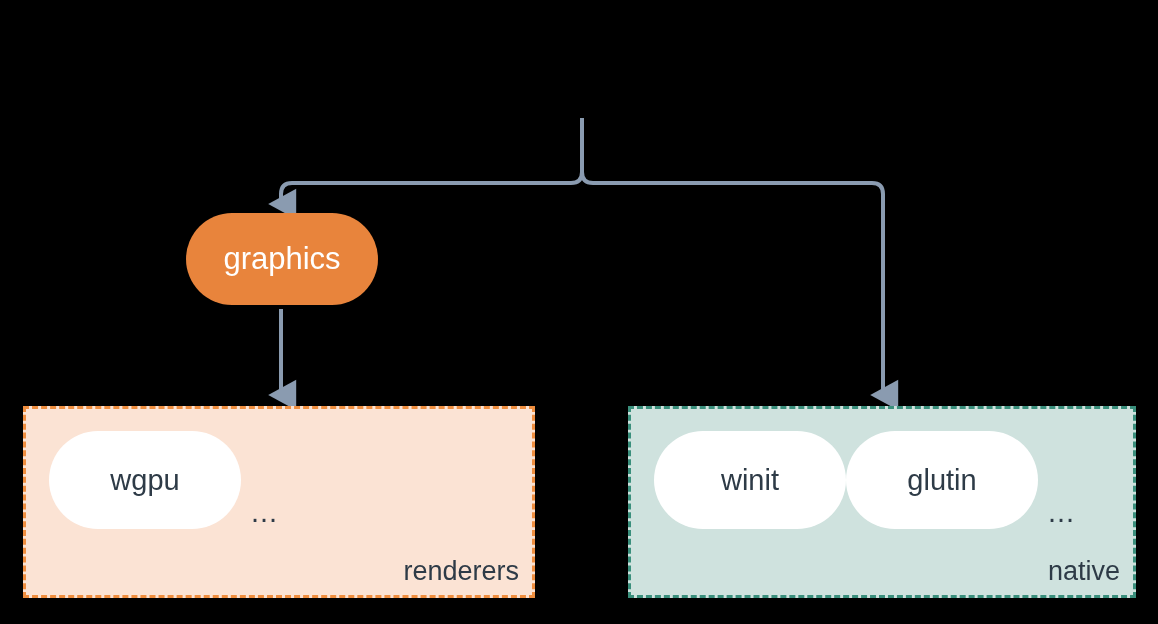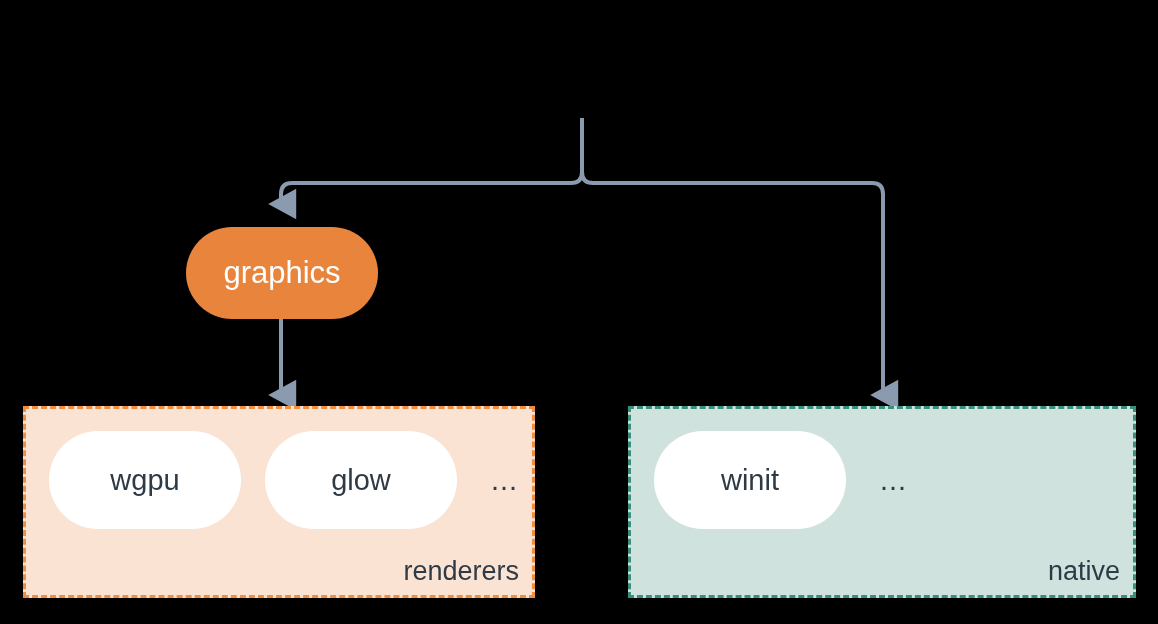--- a/index.html
+++ b/index.html
@@ -42,21 +42,21 @@
     left: 486px;
     top: 26px;
     width: 192px;
     height: 92px;
     background: #6257f5;
     border-radius: 46px;
     font-size: 31px;
   }
   .node-graphics {
     left: 186px;
-    top: 227px;
+    top: 213px;
     width: 192px;
     height: 92px;
     background: #e8843c;
     border-radius: 46px;
     font-size: 31px;
   }
 
   
   .group {
     position: absolute;
@@ -86,22 +86,21 @@
     bottom: 8px;
     font-size: 27px;
     color: #2e3b47;
     white-space: nowrap;
   }
   .pill-row {
     position: absolute;
     left: 23px;
     top: 22px;
     display: flex;
-    align-items: center;
-    gap: 24px;
+    align-items: flex-end;
   }
   .pill {
     height: 98px;
     min-width: 192px;
     padding: 0 20px;
     box-sizing: border-box;
     background: #ffffff;
     border-radius: 49px;
     display: flex;
     align-items: center;
@@ -142,31 +141,31 @@
 
   <div class="node node-graphics">
     <span>graphics</span>
   </div>
 
   <div class="group group-renderers">
     <div class="pill-row">
       <div class="pill">
         <span>wgpu</span>
       </div>
-      <div class="pill">
-        <span>glow</span>
-      </div>
       <div class="ellipsis">...</div>
     </div>
     <div class="group-label">renderers</div>
   </div>
 
   <div class="group group-shells">
     <div class="pill-row">
       <div class="pill">
         <span>winit</span>
       </div>
+      <div class="pill">
+        <span>glutin</span>
+      </div>
       <div class="ellipsis">...</div>
     </div>
     <div class="group-label">native</div>
   </div>
 
 </div>
 
 </body></html>

